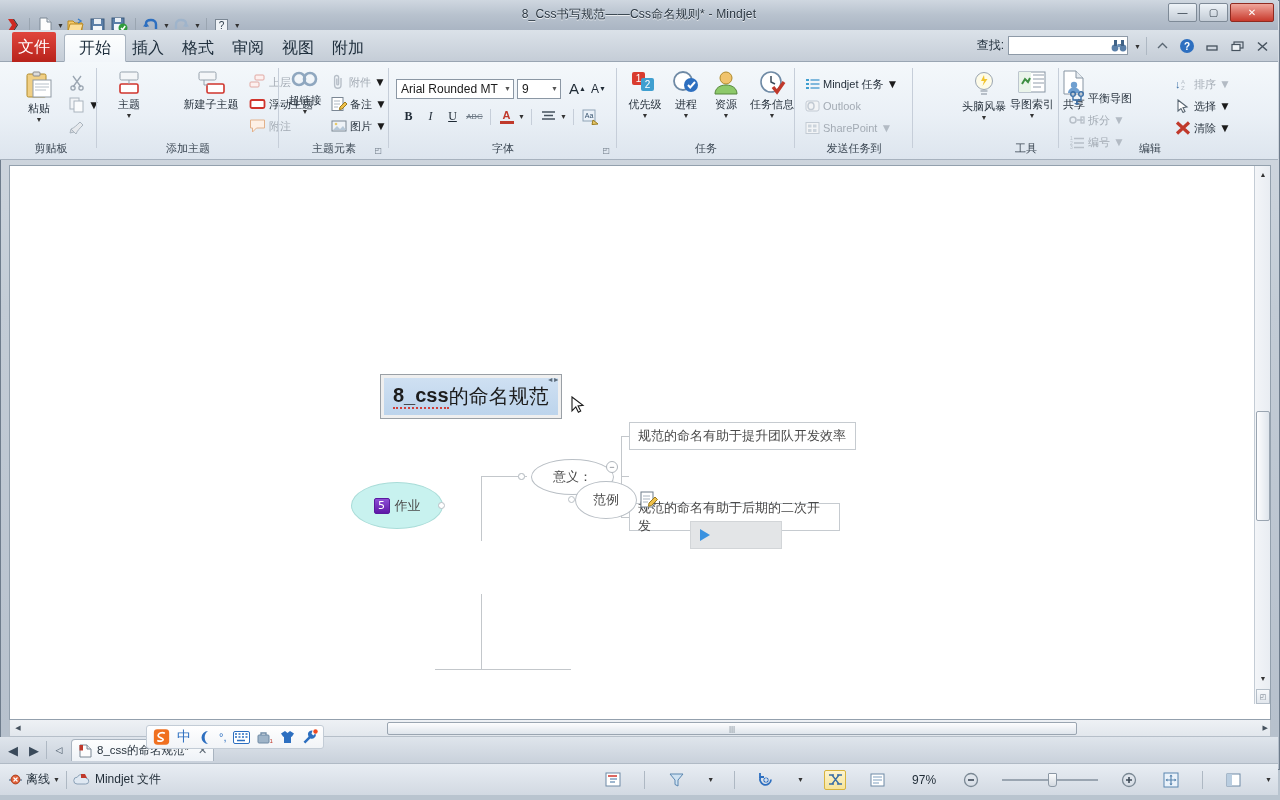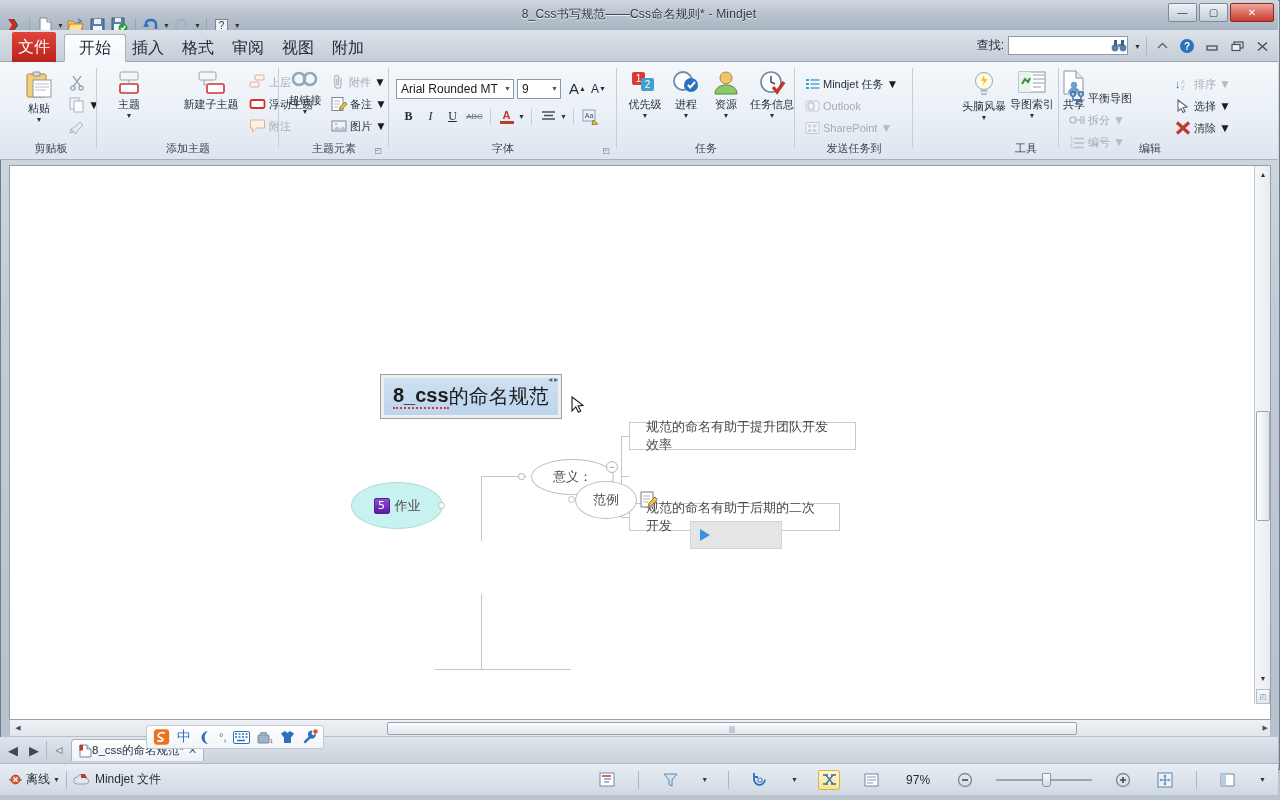--- a/index.html
+++ b/index.html
@@ -145,21 +145,21 @@
 
   
   .node { position:absolute; }
   .ellipse-node {
     border:1px solid #b9bfc5; border-radius:50%;
     display:flex; align-items:center; justify-content:center; gap:5px;
     font-size:13px; color:#4a4a4a; background:#fff;
   }
   .box-node {
     border:1px solid #c6cbd0; background:#fff;
-    display:flex; align-items:center; padding:0 16px;
+    display:flex; align-items:center; padding:0 8px;
     font-size:13px; color:#4a4a4a;
   }
   .center-node {
     border:1px solid #9aa0a6; background:#efefef; padding:3px;text-align:right;
   }
   .center-inner {
     background:linear-gradient(180deg,#cfe0f2,#bcd4ec);
     padding:5px 9px; font-size:20px; color:#1c1c1c;
     display:flex; align-items:center; white-space:nowrap;
   }
@@ -189,36 +189,36 @@
   .cursor-arrow { position:absolute; width:14px; height:20px; }
 
   
   .doctabbar {
     position:absolute; left:0; top:737px; width:1278px; height:26px;
     background:linear-gradient(180deg,#dfe5ec,#c9d1db);
     display:flex; align-items:center; padding-left:4px; gap:3px;
   }
   .nav-ic { width:18px; height:18px; display:flex; align-items:center; justify-content:center; font-size:13px; color:#3a4a5a; }
   .doctab {
-    height:22px; display:flex; align-items:center; padding:0 6px 0 7px;
+    height:22px; display:flex; align-items:center; gap:5px; padding:0 6px 0 7px;
     background:linear-gradient(180deg,#fdfefe,#eef2f7);
     border:1px solid #a9b4c0; border-bottom:none; border-radius:4px 4px 0 0;
     font-size:11.5px; color:#1f2b36;
   }
   .doctab .x { font-size:11px; color:#5a6773; margin-left:4px; }
 
   
   .statusbar {
     position:absolute; left:0; top:763px; width:1278px; height:32px;
     background:linear-gradient(180deg,#e8edf3,#d2d9e2);
     border-top:1px solid #b0bac5;
     display:flex; align-items:center;
   }
   .sb-left { display:flex; align-items:center; gap:6px; padding-left:8px; font-size:12px; color:#1f2b36; }
-  .sb-right { margin-left:auto; display:flex; align-items:center; gap:20px; padding-right:12px; }
+  .sb-right { margin-left:auto; display:flex; align-items:center; gap:20px; padding-right:6px; }
   .sb-btn { width:22px; height:20px; display:flex; align-items:center; justify-content:center; }
   .sb-btn.sel { border:1px solid #d7b33e; background:linear-gradient(180deg,#fdf4cf,#f6e49a); border-radius:2px; }
   .zoomtext { font-size:12px; color:#1f2b36; margin:0 4px; }
   .zslider { position:relative; width:96px; height:14px; display:flex; align-items:center; }
   .ztrack { position:absolute; left:0; top:6px; width:96px; height:2px; background:#9aa5b1; }
   .zhandle { position:absolute; left:46px; top:0; width:9px; height:14px; background:linear-gradient(180deg,#fbfcfd,#d4dae1); border:1px solid #8b97a4; border-radius:1px 1px 3px 3px; }
   .sep-v { width:1px; height:18px; background:#aeb8c3; }
 
   
   .imebar {

